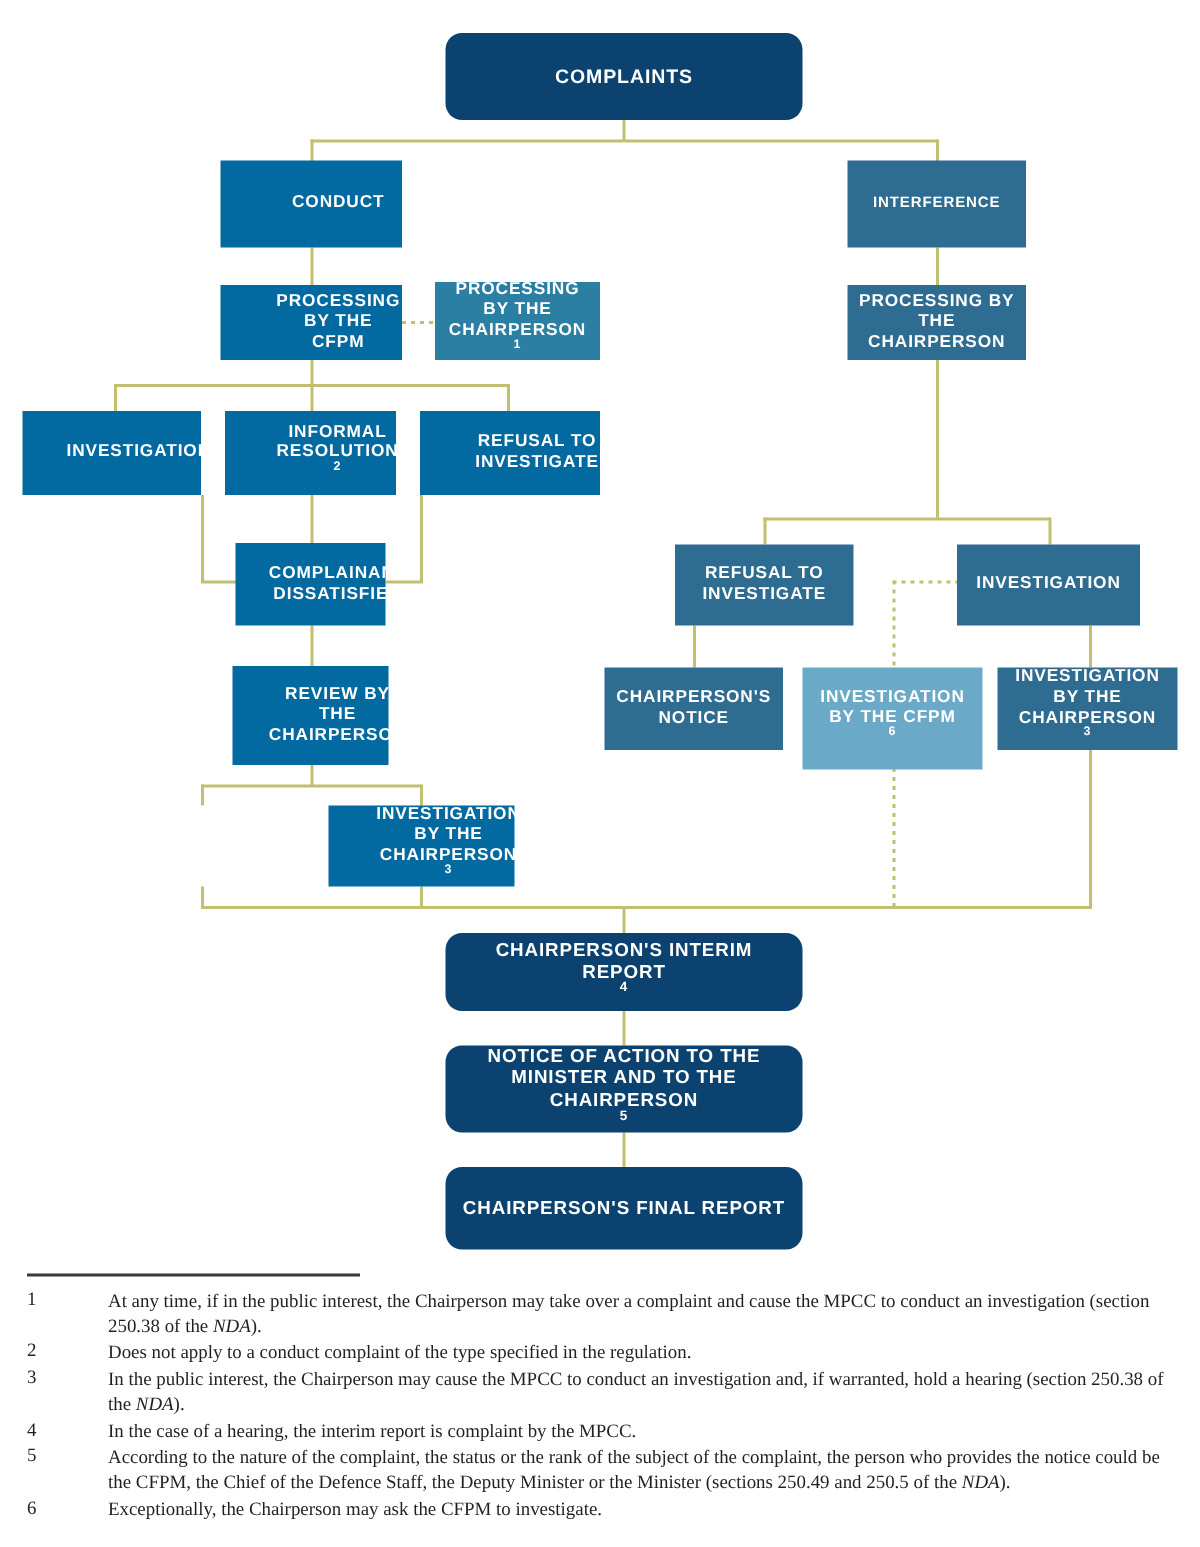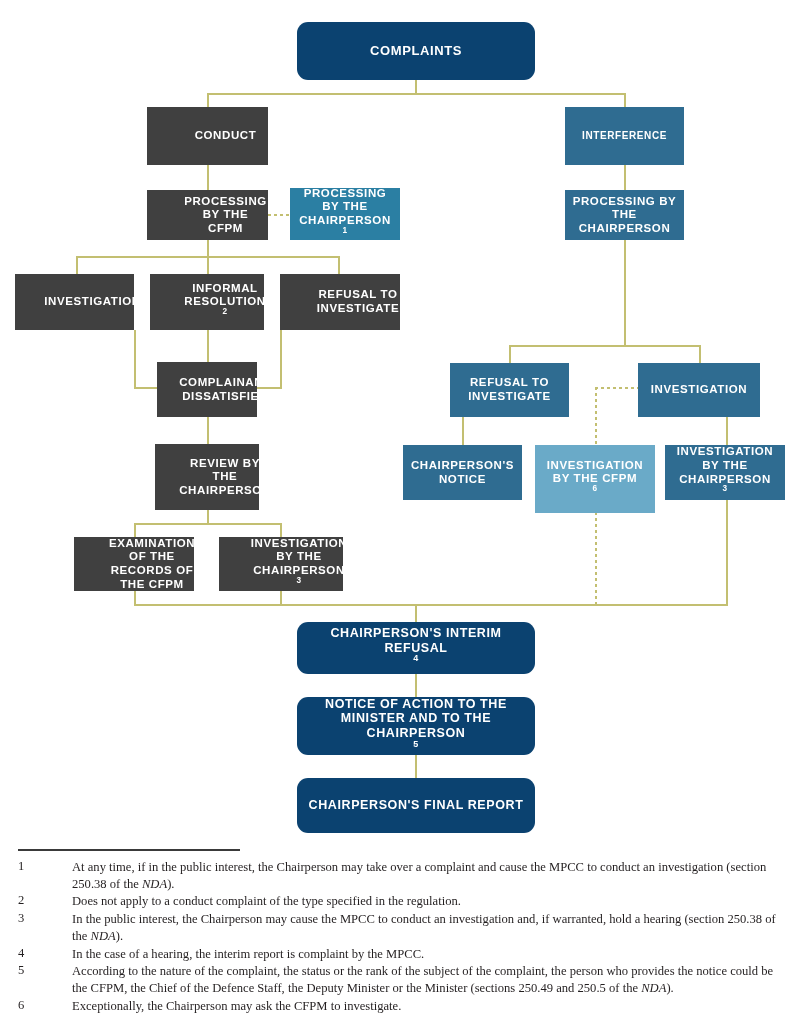--- a/index.html
+++ b/index.html
@@ -12,21 +12,21 @@
     position:absolute;box-sizing:border-box;
     display:flex;align-items:center;justify-content:center;text-align:center;
     color:#ffffff;font-weight:bold;letter-spacing:.6px;
     font-family:"Liberation Sans",sans-serif;
     line-height:1.18;
     padding:2px 4px;
     z-index:3;
   }
   .node span{display:block;}
   .nav{background:#0b4270;border-radius:11px;}
-  .steel{background:#404040;padding-left:40px;}
+  .steel{background:#0369a1;padding-left:40px;}
   .teal{background:#2b7fa3;}
   .mid{background:#2f6c91;}
   .sky{background:#6aaac8;}
   sup{font-size:.72em;vertical-align:super;font-weight:bold;line-height:0;}
 
   .ln{position:absolute;background:#c3bf71;z-index:1;}
   .lnh{height:2px;}
   .lnv{width:2px;}
   .dot{position:absolute;z-index:2;}
   .doth{height:2px;background-image:linear-gradient(to right,#c3bf71 0 3px,transparent 3px 6px);background-size:6px 2px;background-repeat:repeat-x;}
@@ -140,23 +140,20 @@
   </div>
 
   <div class="node steel" style="left:157px;top:362px;width:100px;height:55px;font-size:11.5px;">
     <span>COMPLAINANT DISSATISFIED</span>
   </div>
 
   <div class="node steel" style="left:155px;top:444px;width:104px;height:66px;font-size:11.5px;">
     <span>REVIEW BY THE CHAIRPERSON</span>
   </div>
 
-  <div class="node steel" style="left:74px;top:537px;width:120px;height:54px;font-size:11.5px;">
-    <span>EXAMINATION OF THE RECORDS OF THE CFPM</span>
-  </div>
 
   <div class="node steel" style="left:219px;top:537px;width:124px;height:54px;font-size:11.5px;">
     <span><span>INVESTIGATION BY THE CHAIRPERSON</span><sup>3</sup></span>
   </div>
 
   <div class="node mid" style="left:450px;top:363px;width:119px;height:54px;font-size:11.5px;">
     <span>REFUSAL TO INVESTIGATE</span>
   </div>
 
   <div class="node mid" style="left:638px;top:363px;width:122px;height:54px;font-size:11.5px;">
@@ -169,21 +166,21 @@
 
   <div class="node sky" style="left:535px;top:445px;width:120px;height:68px;font-size:11.5px;">
     <span><span>INVESTIGATION BY THE CFPM</span><sup>6</sup></span>
   </div>
 
   <div class="node mid" style="left:665px;top:445px;width:120px;height:55px;font-size:11.5px;">
     <span><span>INVESTIGATION BY THE CHAIRPERSON</span><sup>3</sup></span>
   </div>
 
   <div class="node nav" style="left:297px;top:622px;width:238px;height:52px;font-size:12.5px;">
-    <span><span>CHAIRPERSON'S INTERIM REFUSAL</span><sup>4</sup></span>
+    <span><span>CHAIRPERSON'S INTERIM REPORT</span><sup>4</sup></span>
   </div>
 
   <div class="node nav" style="left:297px;top:697px;width:238px;height:58px;font-size:12.5px;">
     <span><span>NOTICE OF ACTION TO THE MINISTER AND TO THE CHAIRPERSON</span><sup>5</sup></span>
   </div>
 
   <div class="node nav" style="left:297px;top:778px;width:238px;height:55px;font-size:12.5px;">
     <span>CHAIRPERSON'S FINAL REPORT</span>
   </div>
 </div>

